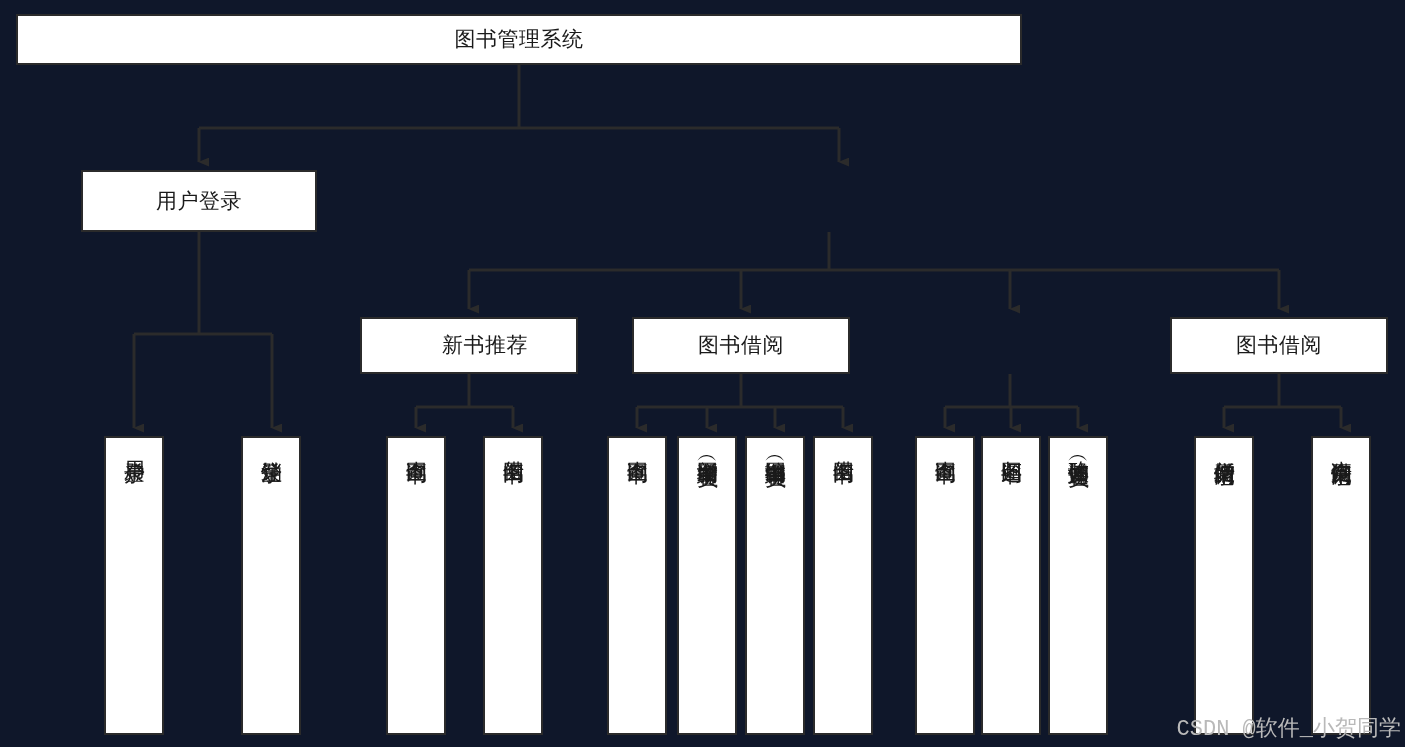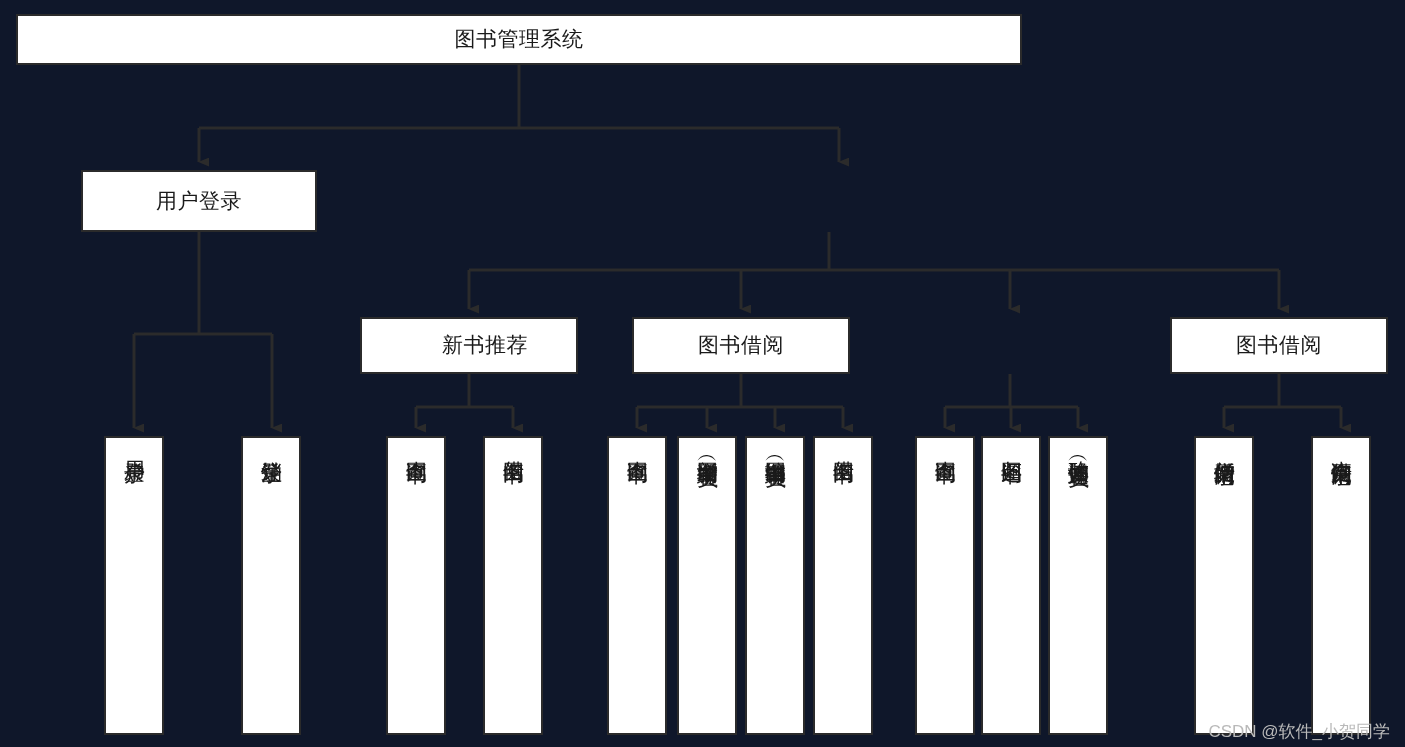--- a/index.html
+++ b/index.html
@@ -54,25 +54,25 @@
   .node.vertical .node-label {
     writing-mode: vertical-rl;
     text-orientation: upright;
     font-size: 21px;
     letter-spacing: 1px;
     line-height: 1.0;
     margin: 0 auto;
   }
   #watermark {
     position: absolute;
-    right: 15px;
+    right: 4px;
     bottom: 4px;
-    font-size: 17px;
+    font-size: 22px;
     color: #b9b9b9;
-    font-family: Liberation Sans, sans-serif;
+    font-family: Liberation Mono, monospace;
     white-space: nowrap;
     z-index: 5;
     user-select: none;
   }
 </style>
 </head>
 <body>
 
 <div id="diagram-root">
 

